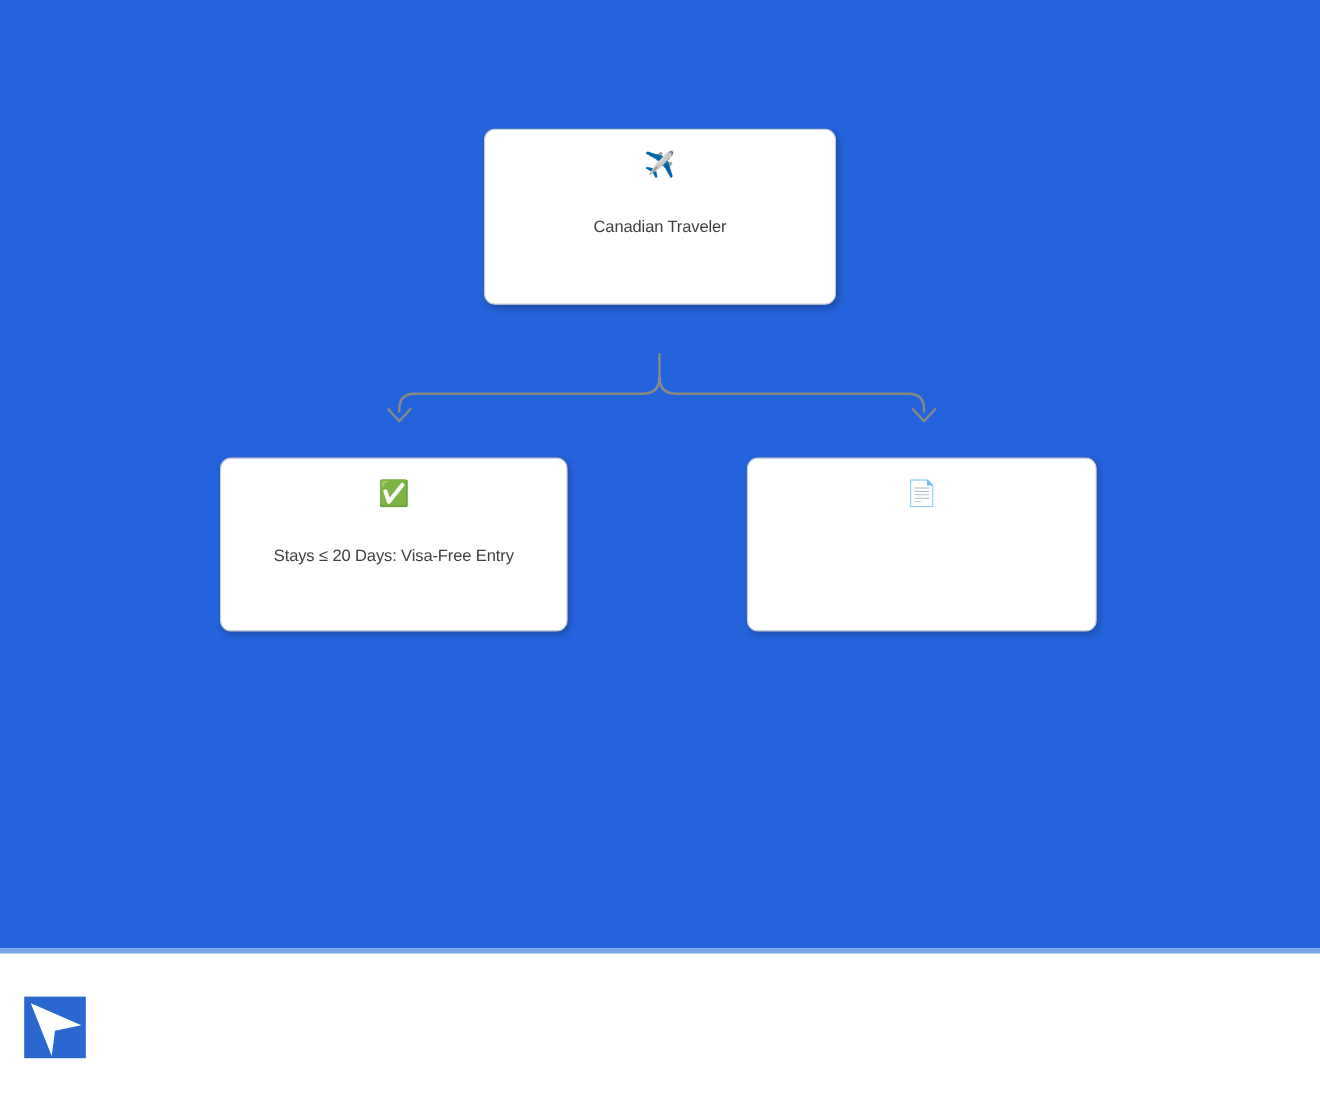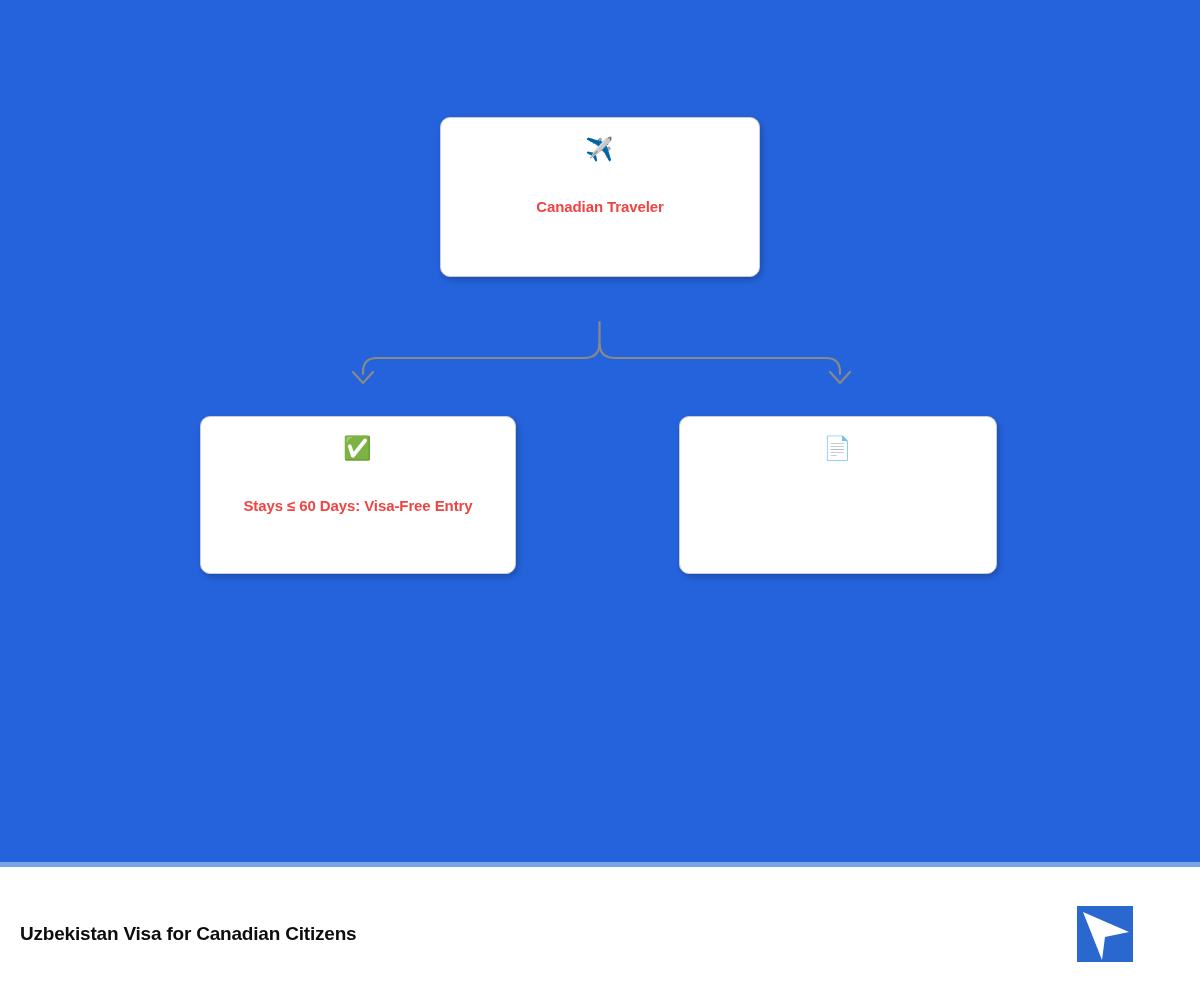--- a/index.html
+++ b/index.html
@@ -88,22 +88,22 @@
     font-size: 23px;
     line-height: 26px;
     height: 26px;
     display: block;
     text-align: center;
   }
 
   .node-label {
     margin-top: 36px;
     font-size: 15px;
-    font-weight: bold;
-    color: #ef4444;
+    font-weight: normal;
+    color: #404040;
     text-align: center;
     line-height: 18px;
     letter-spacing: -0.1px;
     padding: 0 10px;
     width: 100%;
   }
 
   .node-left .node-label,
   .node-right .node-label {
     margin-top: 36px;
@@ -160,29 +160,28 @@
     </g>
   </svg>
 
   <div class="node node-root">
     <span class="node-icon">✈️</span>
     <span class="node-label">Canadian Traveler</span>
   </div>
 
   <div class="node node-left">
     <span class="node-icon">✅</span>
-    <span class="node-label">Stays ≤ 60 Days: Visa-Free Entry</span>
+    <span class="node-label">Stays ≤ 20 Days: Visa-Free Entry</span>
   </div>
 
   <div class="node node-right">
     <span class="node-icon">📄</span>
   </div>
 
   <div class="footer">
-    <span class="footer-title">Uzbekistan Visa for Canadian Citizens</span>
 
     <svg class="footer-logo" viewBox="0 0 60 60">
       <rect x="2" y="2" width="56" height="56" fill="#2a68d0"></rect>
       <path d="M 8 8 L 54 28 L 30 33 L 27 56 Z" fill="#ffffff"></path>
     </svg>
   </div>
 
 </div>
 
 </body></html>

